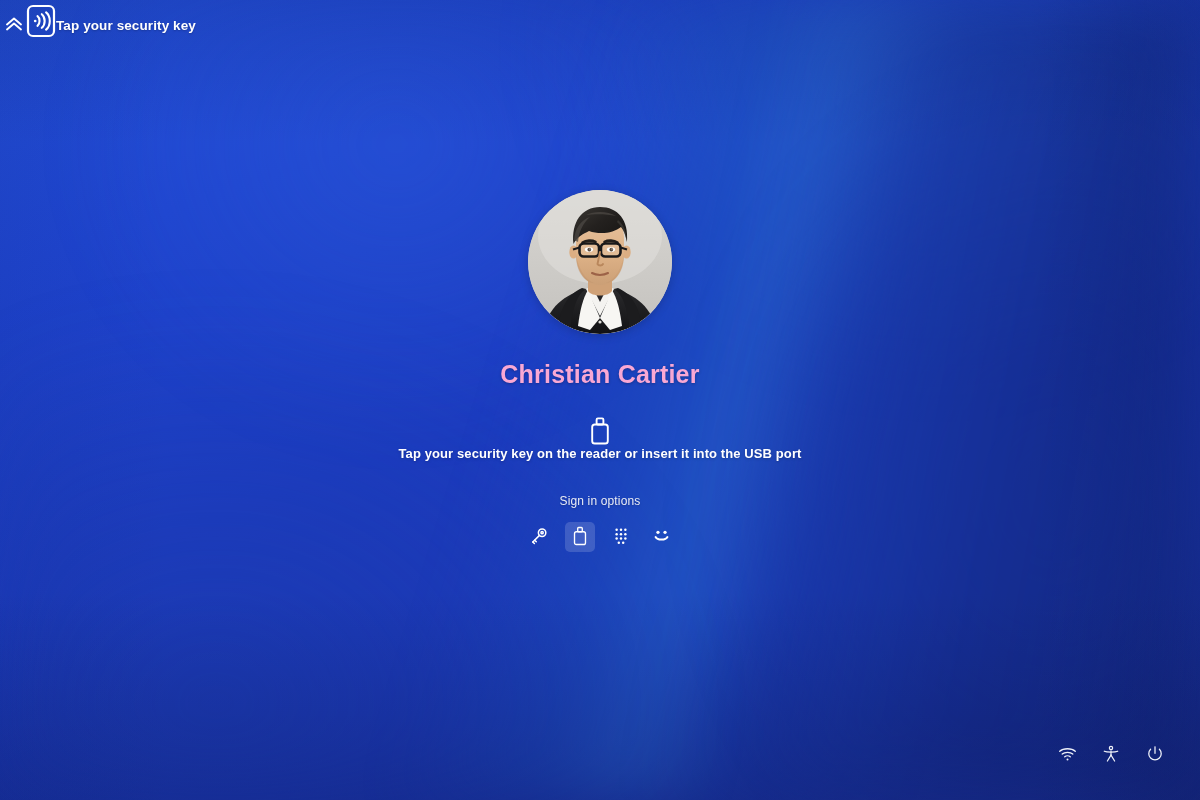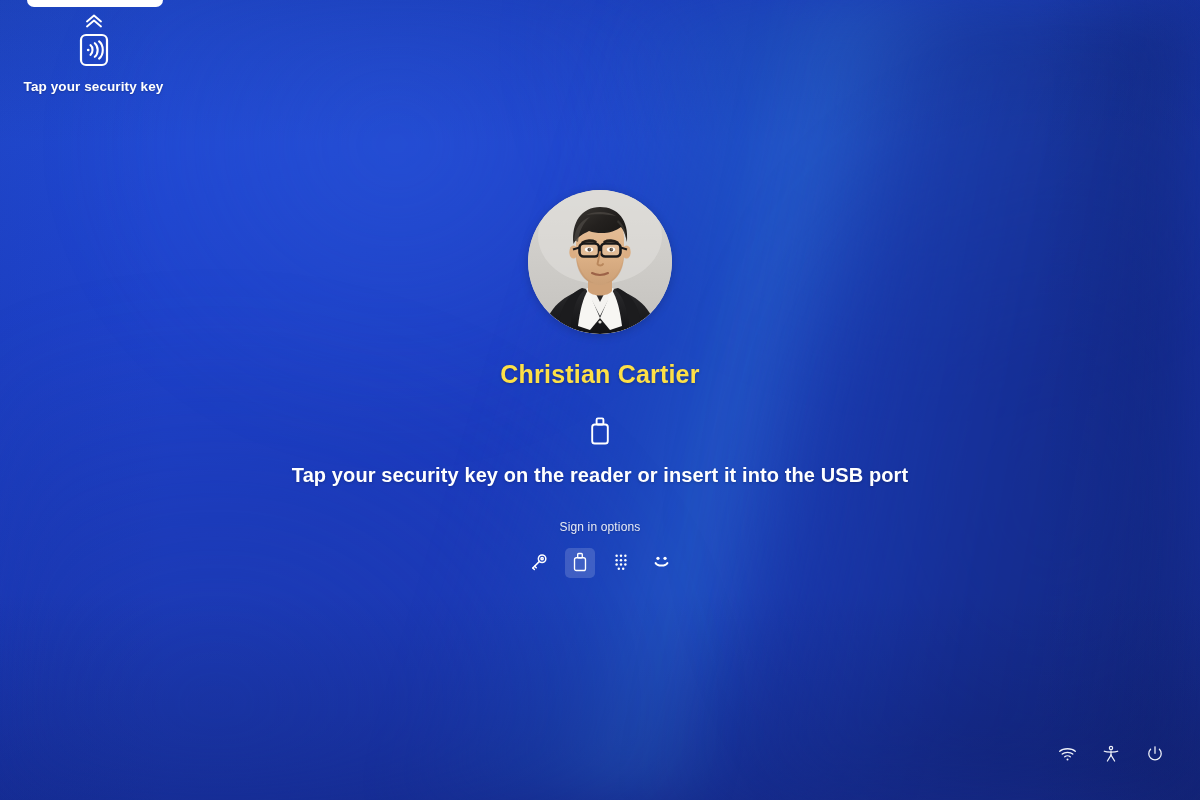--- a/index.html
+++ b/index.html
@@ -66,21 +66,21 @@
       linear-gradient(0deg, rgba(10,22,86,0.30) 0%, rgba(0,0,0,0) 26%),
       linear-gradient(90deg, rgba(12,28,105,0.10) 0%, rgba(0,0,0,0) 14%, rgba(0,0,0,0) 86%, rgba(10,22,86,0.22) 100%);
   }
 
   
   #key-prompt {
     position:absolute;
     left:0; top:0;
     width:187px;
     display:flex;
-    flex-direction:column;
+    flex-direction:row;
     align-items:center;
   }
   .prompt-bar {
     width:136px; height:7px;
     background:#ffffff;
     border-radius:0 0 7px 7px;
     margin-left:2px;
   }
   .chevron-up {
     margin-top:6px;
@@ -113,37 +113,36 @@
     border-radius:50%;
     overflow:hidden;
     position:relative;
     background:#cfcdc9;
     box-shadow:0 2px 10px rgba(0,0,0,.18);
   }
   .avatar svg { display:block; width:144px; height:144px; }
 
   .user-name {
     margin-top:26px;
-    color:#fde047;
+    color:#f9a8d4;
     font-size:25px;
     font-weight:600;
     letter-spacing:.2px;
     text-shadow:0 1px 3px rgba(0,0,0,.25);
   }
 
   .usb-badge {
     margin-top:27px;
     height:30px;
     display:flex; align-items:center; justify-content:center;
   }
 
   .hint-text {
-    margin-top:18px;
     color:#ffffff;
-    font-size:20px;
+    font-size:13px;
     font-weight:600;
     letter-spacing:.1px;
     text-shadow:0 1px 3px rgba(0,0,0,.22);
   }
 
   .signin-options-label {
     margin-top:33px;
     color:#e9ecf6;
     font-size:12px;
     font-weight:400;

